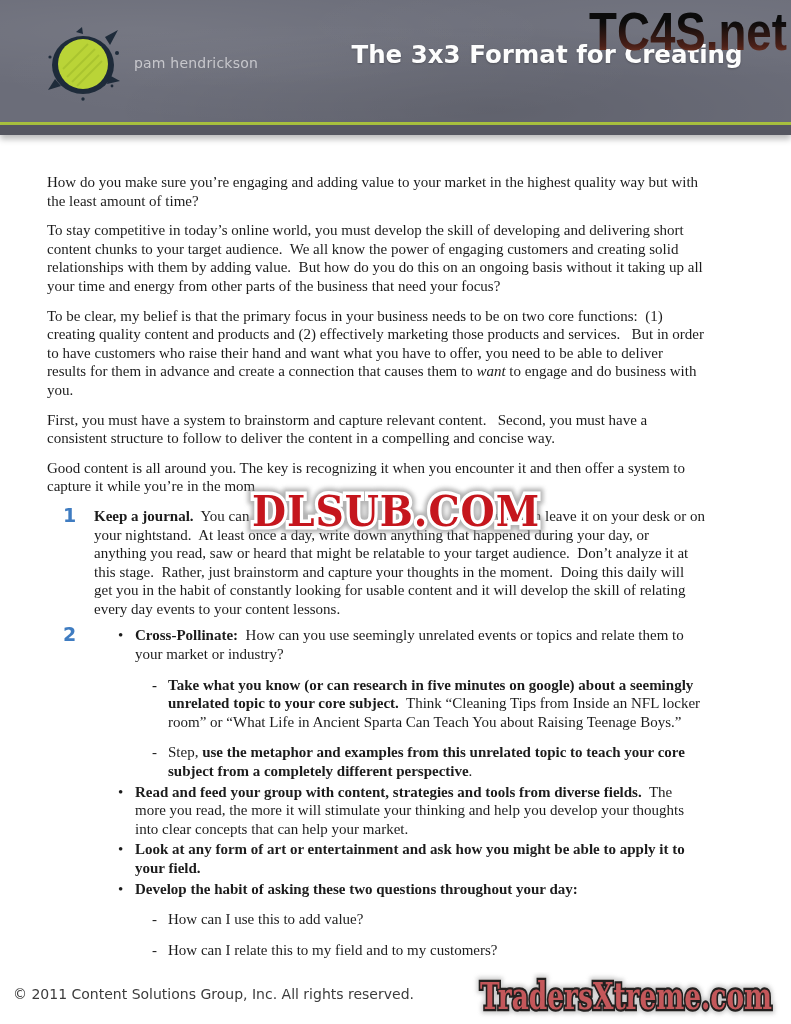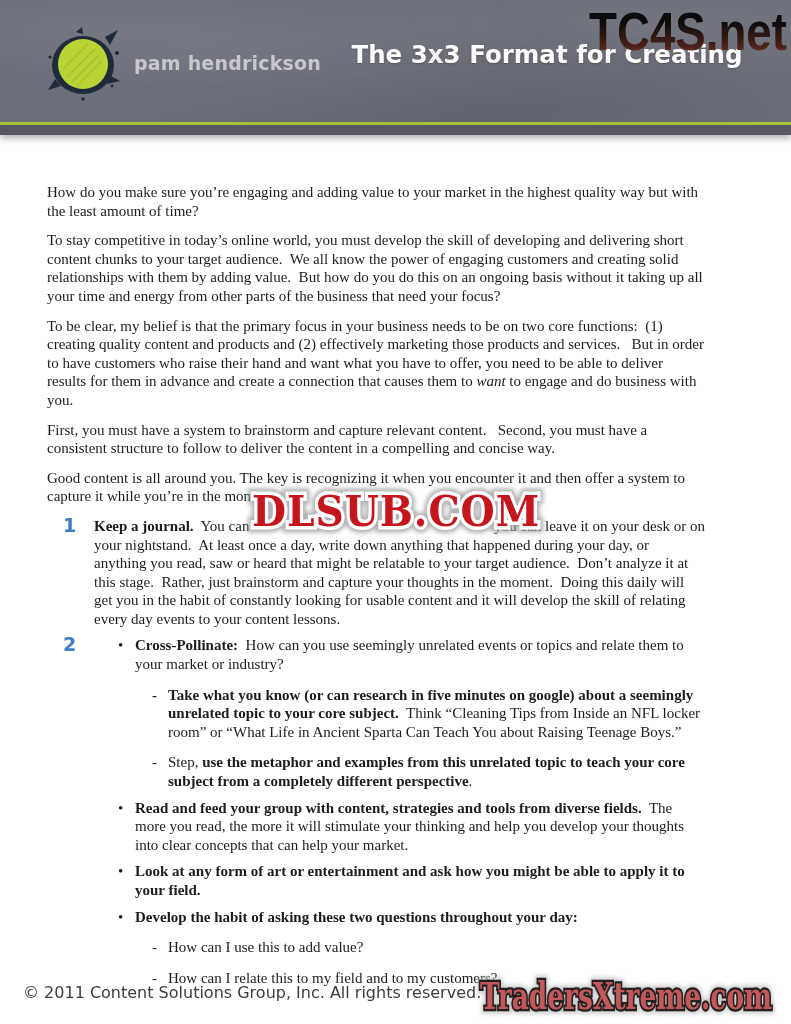--- a/index.html
+++ b/index.html
@@ -18,62 +18,62 @@
       #6b6d79;
   }
   .green-rule{position:absolute;top:122px;left:0;width:791px;height:3px;background:#a9c23f;}
   .header-strip{
     position:absolute;top:125px;left:0;width:791px;height:10px;background:#565761;
     box-shadow:0 4px 6px rgba(0,0,0,.28);
   }
   .logo{position:absolute;left:46px;top:26px;display:flex;align-items:center;}
   .logo-text{
     margin-left:12px;font-family:"DejaVu Sans",sans-serif;color:#c7c7cc;
-    font-size:19px;line-height:1.12;letter-spacing:.2px;font-weight:bold;
+    font-size:14px;line-height:1.12;letter-spacing:.2px;
   }
   .hdr-title{
     position:absolute;right:34px;top:40px;width:420px;text-align:center;
     font-family:"DejaVu Sans",sans-serif;font-weight:bold;color:#fdfdfd;
     font-size:24.5px;line-height:1.24;text-shadow:0 1px 2px rgba(0,0,0,.25);
   }
   
   .wm-tc4s{position:absolute;top:2px;right:0;}
   .wm-dlsub{position:absolute;left:239px;top:482px;z-index:5;}
   .wm-traders{position:absolute;right:6px;bottom:4px;z-index:5;}
   
   .content{
     position:absolute;top:135px;left:0;width:750px;
-    padding:48px 45px 0 47px;box-sizing:border-box;
+    padding:38px 45px 0 47px;box-sizing:border-box;
     font-size:15px;line-height:18.6px;
   }
   .content p{margin:0 0 11px 0;white-space:pre-wrap;}
   h2.step-heading{
     margin:1px 0 7px 0;font-family:"DejaVu Sans",sans-serif;font-weight:bold;
     font-size:21px;color:#26324f;letter-spacing:-.2px;white-space:pre-wrap;
   }
   .step-intro{margin:0 0 4px 0;}
   .step-item{position:relative;padding-left:47px;margin-bottom:8px;}
   .step-num{
     position:absolute;left:16px;top:-1px;color:#3f7cc1;
     font-family:"DejaVu Sans",sans-serif;font-weight:bold;font-size:19px;
   }
   .item-lead{font-weight:bold;}
   .line1{display:flex;white-space:pre;align-items:flex-end;}
   .line1 .fill{flex:1;}
   .item-body-text{white-space:pre-wrap;}
   .bullets{margin-top:2px;}
-  .bullet{position:relative;padding-left:41px;margin-top:8px;white-space:pre-wrap;}
+  .bullet{position:relative;padding-left:41px;margin-top:2px;white-space:pre-wrap;}
   .bullet::before{content:"\2022";position:absolute;left:24px;top:0;}
   .sub{position:relative;padding-left:74px;margin-top:12px;white-space:pre-wrap;}
   .sub::before{content:"-";position:absolute;left:58px;top:0;}
   .sub.boldsub::before{font-weight:bold;}
   
   .footer{
-    position:absolute;left:23px;bottom:22px;
-    font-family:"DejaVu Sans",sans-serif;font-size:16px;color:#3c3c3c;
+    position:absolute;left:13px;bottom:22px;
+    font-family:"DejaVu Sans",sans-serif;font-size:14px;color:#3c3c3c;
   }
 </style>
 </head>
 <body>
 
 <div class="header">
   <div class="logo">
     <svg width="76" height="76" viewBox="0 0 76 76">
       <g fill="#1e2b3a">
         <ellipse cx="37" cy="39" rx="31" ry="29"></ellipse>

